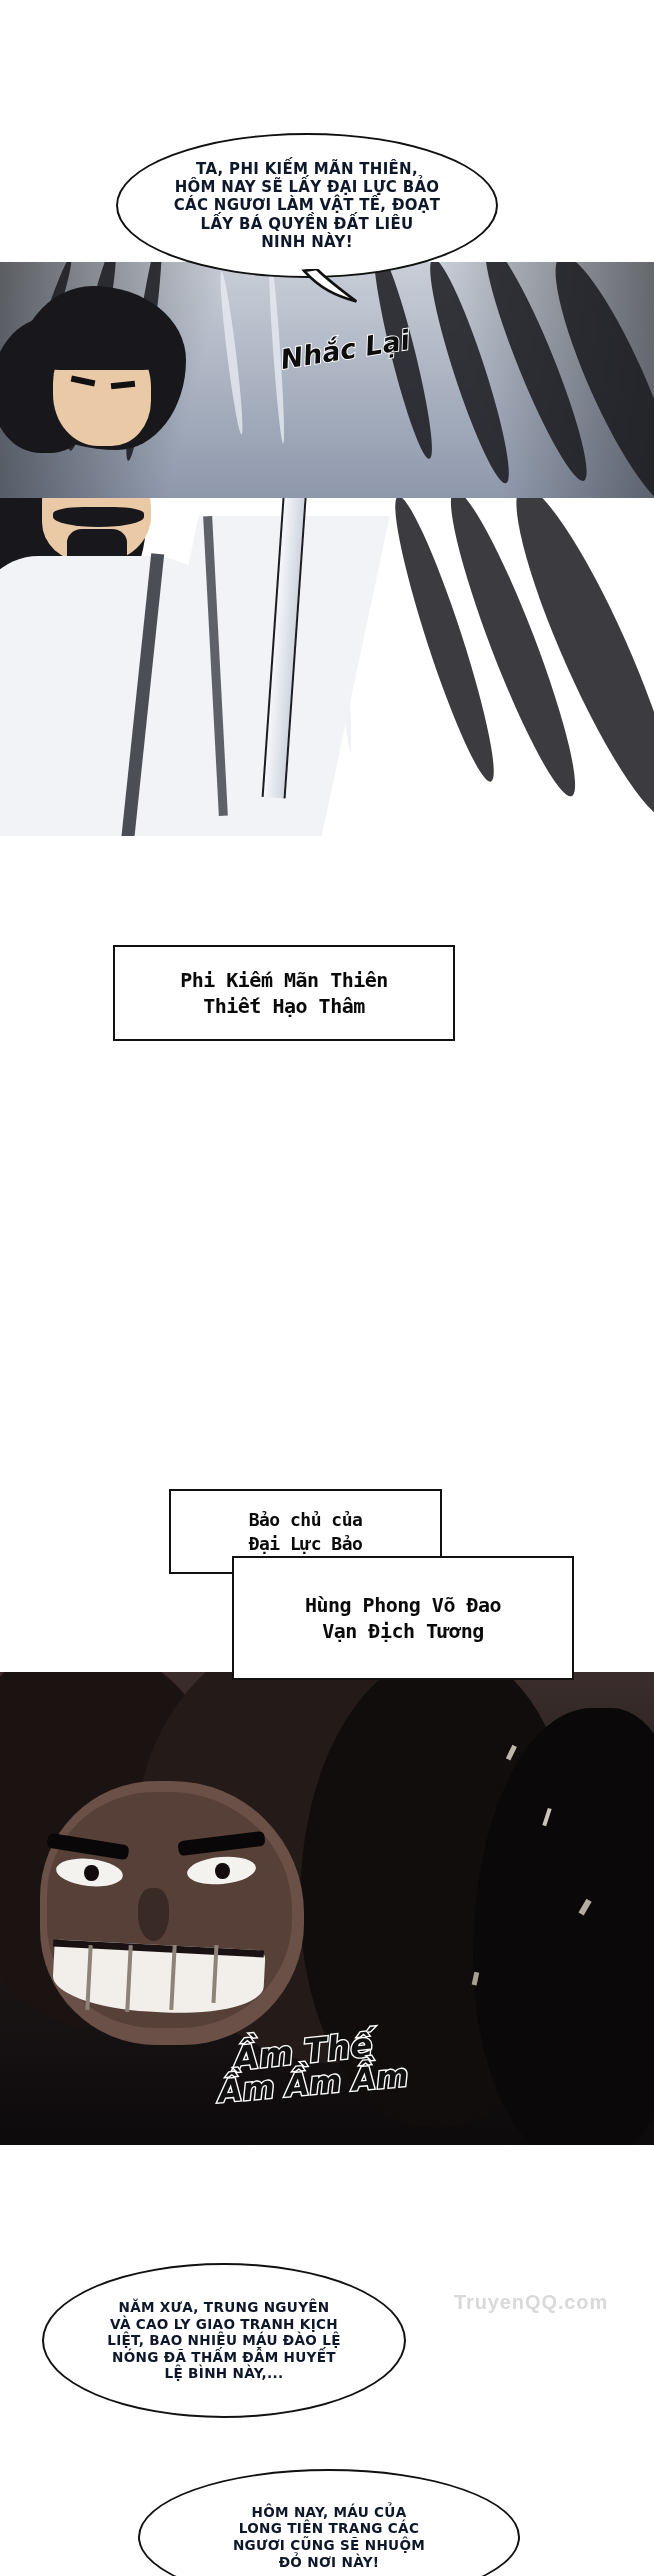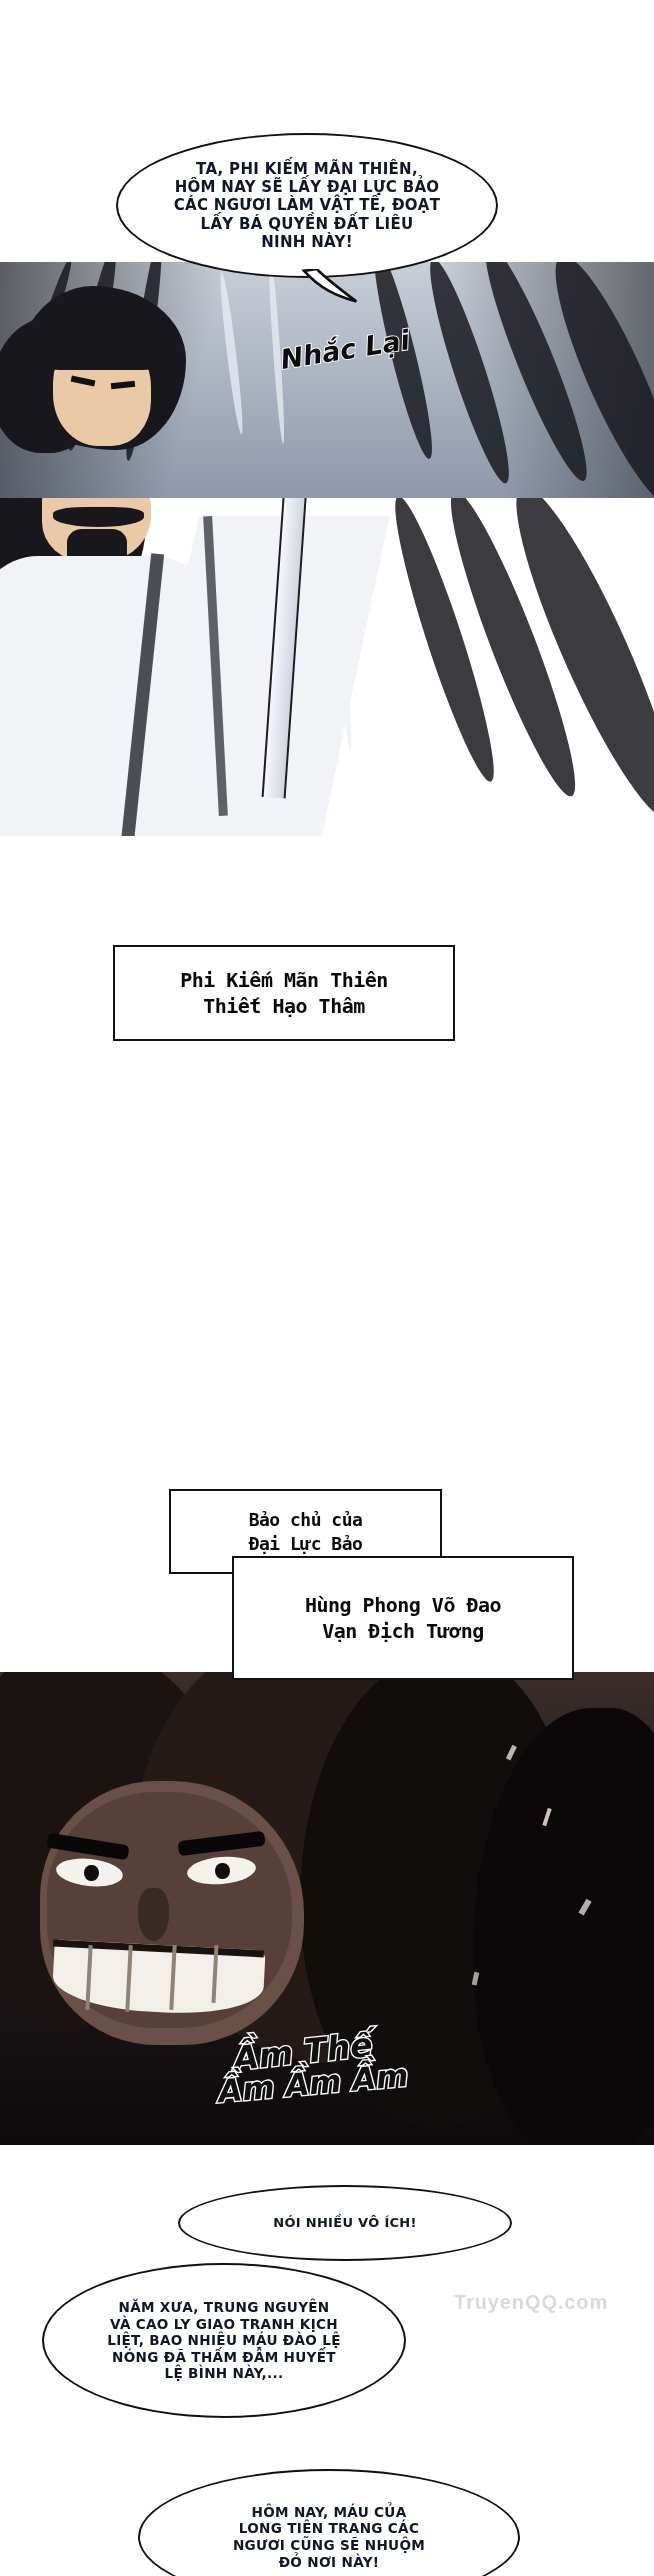--- a/index.html
+++ b/index.html
@@ -237,23 +237,20 @@
     <div style="position:absolute;left:545px;top:136px;width:3.6px;height:18px;background:#cdc4b9;transform:rotate(18deg);"></div>
     <div style="position:absolute;left:582px;top:227px;width:5.5px;height:16.4px;background:#b5aca1;transform:rotate(30deg);"></div>
     <div style="position:absolute;left:473px;top:300px;width:4.5px;height:12.7px;background:#a89f94;transform:rotate(12deg);"></div>
   </div>
 
   <div class="sfx sfx2" style="left:233px;top:2032px;font-size:33px;transform:rotate(-6deg);">Ầm Thế</div>
   <div class="sfx sfx2" style="left:218px;top:2065px;font-size:31px;transform:rotate(-5deg);">Ầm Ầm Ầm</div>
 
   <div class="watermark" style="left:454px;top:2291px;font-size:20px;text-align:center;">TruyenQQ.com</div>
 
-  <div class="bubble oval" style="left:178px;top:2185px;width:334px;height:76px;">
-    <div class="txt" style="font-size:13px;">NÓI NHIỀU VÔ ÍCH!</div>
-  </div>
 
   <div class="bubble oval" style="left:42px;top:2263px;width:364px;height:155px;">
     <div class="txt" style="font-size:13.6px;">NĂM XƯA, TRUNG NGUYÊN
 VÀ CAO LY GIAO TRANH KỊCH
 LIỆT, BAO NHIÊU MÁU ĐÀO LỆ
 NÓNG ĐÃ THẤM ĐẪM HUYẾT
 LỆ BÌNH NÀY,...</div>
   </div>
 
   <div class="bubble oval" style="left:138px;top:2469px;width:382px;height:136px;">

